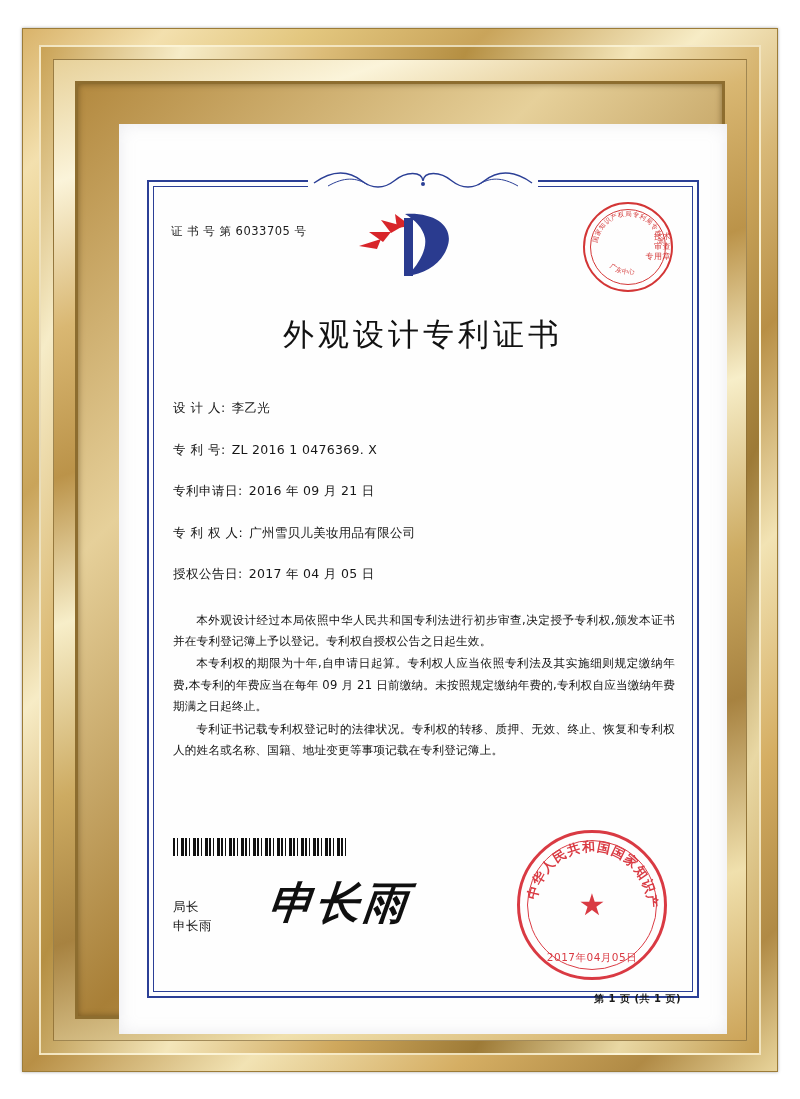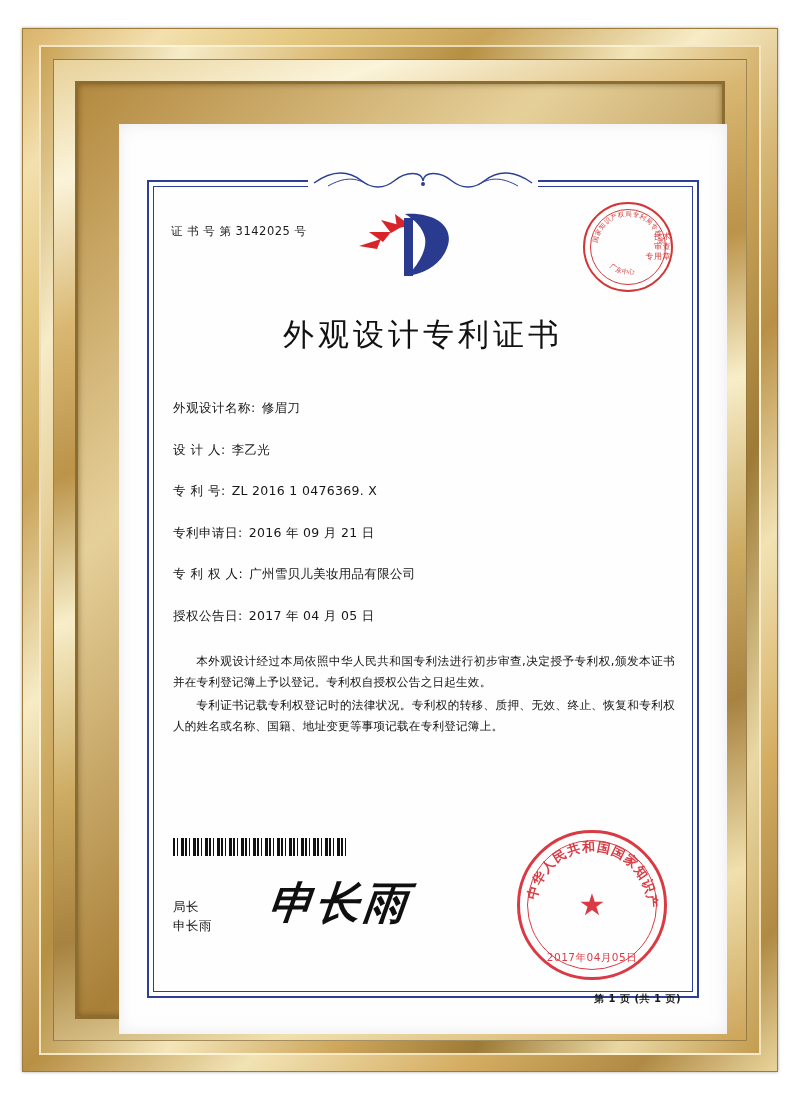--- a/index.html
+++ b/index.html
@@ -303,21 +303,21 @@
         <path d="M18 18 C 34 9, 46 9, 58 17" fill="none" stroke="#2b3f96" stroke-width="1"></path>
         <path d="M168 17 C 180 9, 192 9, 208 18" fill="none" stroke="#2b3f96" stroke-width="1"></path>
         <circle cx="113" cy="16" r="2" fill="#2b3f96"></circle>
       </svg>
     </div>
 
     <div class="content">
 
       <div class="header-row">
 
-        <div class="cert-no">证 书 号 第 3142025 号</div>
+        <div class="cert-no">证 书 号 第 6033705 号</div>
 
         <div class="logo">
           <svg width="112" height="76" viewBox="0 0 112 76">
 
             <path d="M8 40 L30 33 L26 43 Z" fill="#d8252a"></path>
             <path d="M18 26 L40 26 L32 36 Z" fill="#d8252a"></path>
             <path d="M30 14 L52 20 L40 27 Z" fill="#d8252a"></path>
             <path d="M44 8 L60 20 L46 22 Z" fill="#d8252a"></path>
 
             <path d="M54 8 C 86 6, 104 22, 96 42 C 90 58, 74 68, 56 70
@@ -343,41 +343,39 @@
           <div class="seal-center">
             技术<br>审查<br>专用章
           </div>
         </div>
       </div>
 
       <div class="title">外观设计专利证书</div>
 
       <div class="fields">
         <div class="field">
-          <span class="lbl">外观设计名称:</span><span class="val">修眉刀</span>
-        </div>
-        <div class="field">
           <span class="lbl">设  计  人:</span><span class="val">李乙光</span>
         </div>
         <div class="field">
           <span class="lbl">专    利    号:</span><span class="val">ZL 2016 1 0476369. X</span>
         </div>
         <div class="field">
           <span class="lbl">专利申请日:</span><span class="val">2016 年 09 月 21 日</span>
         </div>
         <div class="field">
           <span class="lbl">专 利 权 人:</span><span class="val">广州雪贝儿美妆用品有限公司</span>
         </div>
         <div class="field">
           <span class="lbl">授权公告日:</span><span class="val">2017 年 04 月 05 日</span>
         </div>
       </div>
 
       <div class="paras">
         <p class="para">本外观设计经过本局依照中华人民共和国专利法进行初步审查,决定授予专利权,颁发本证书并在专利登记簿上予以登记。专利权自授权公告之日起生效。</p>
+        <p class="para">本专利权的期限为十年,自申请日起算。专利权人应当依照专利法及其实施细则规定缴纳年费,本专利的年费应当在每年 09 月 21 日前缴纳。未按照规定缴纳年费的,专利权自应当缴纳年费期满之日起终止。</p>
         <p class="para">专利证书记载专利权登记时的法律状况。专利权的转移、质押、无效、终止、恢复和专利权人的姓名或名称、国籍、地址变更等事项记载在专利登记簿上。</p>
       </div>
 
       <div class="barcode"></div>
 
       <div class="sig-block">
         <div class="sig-label">
           <span>局长</span><br>
           <span>申长雨</span>
         </div>

